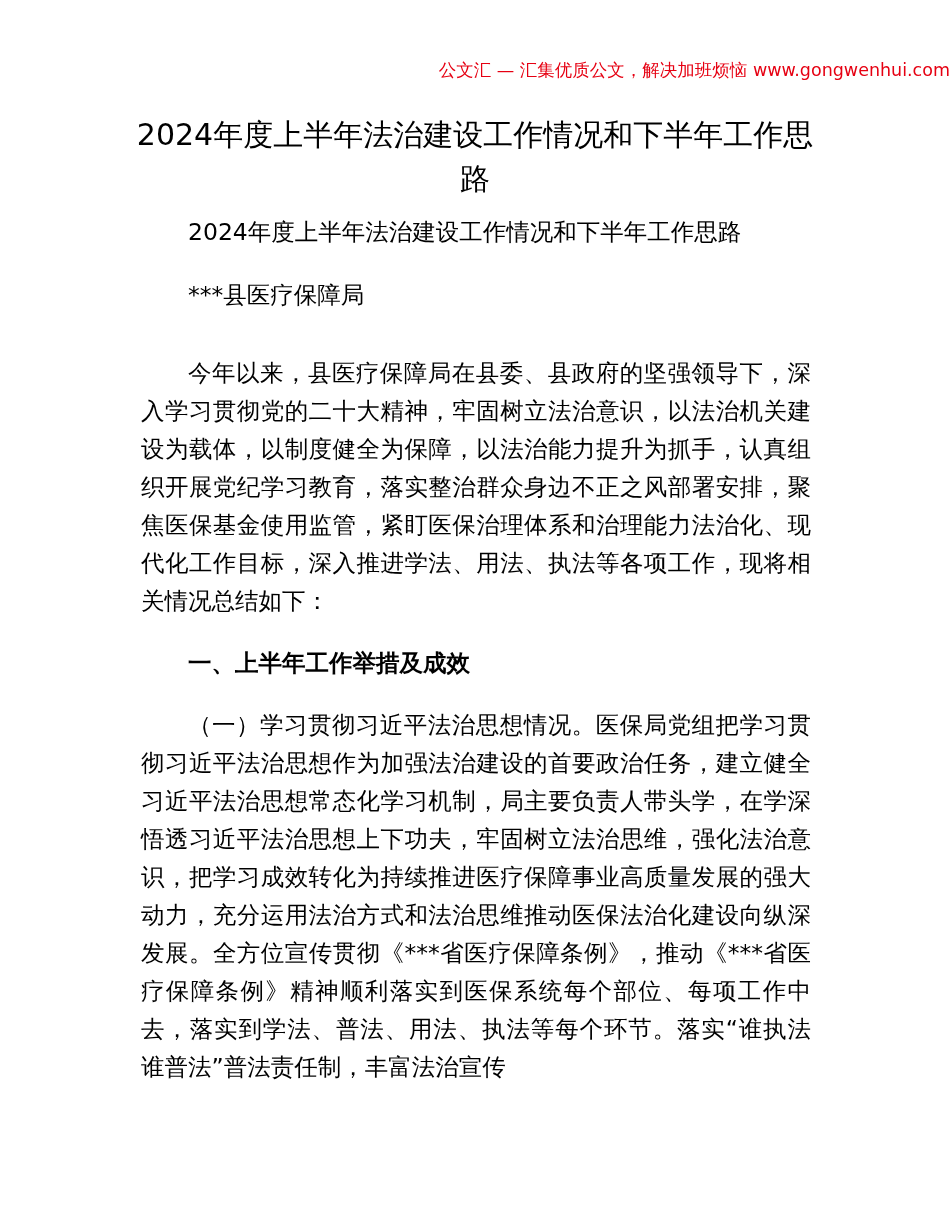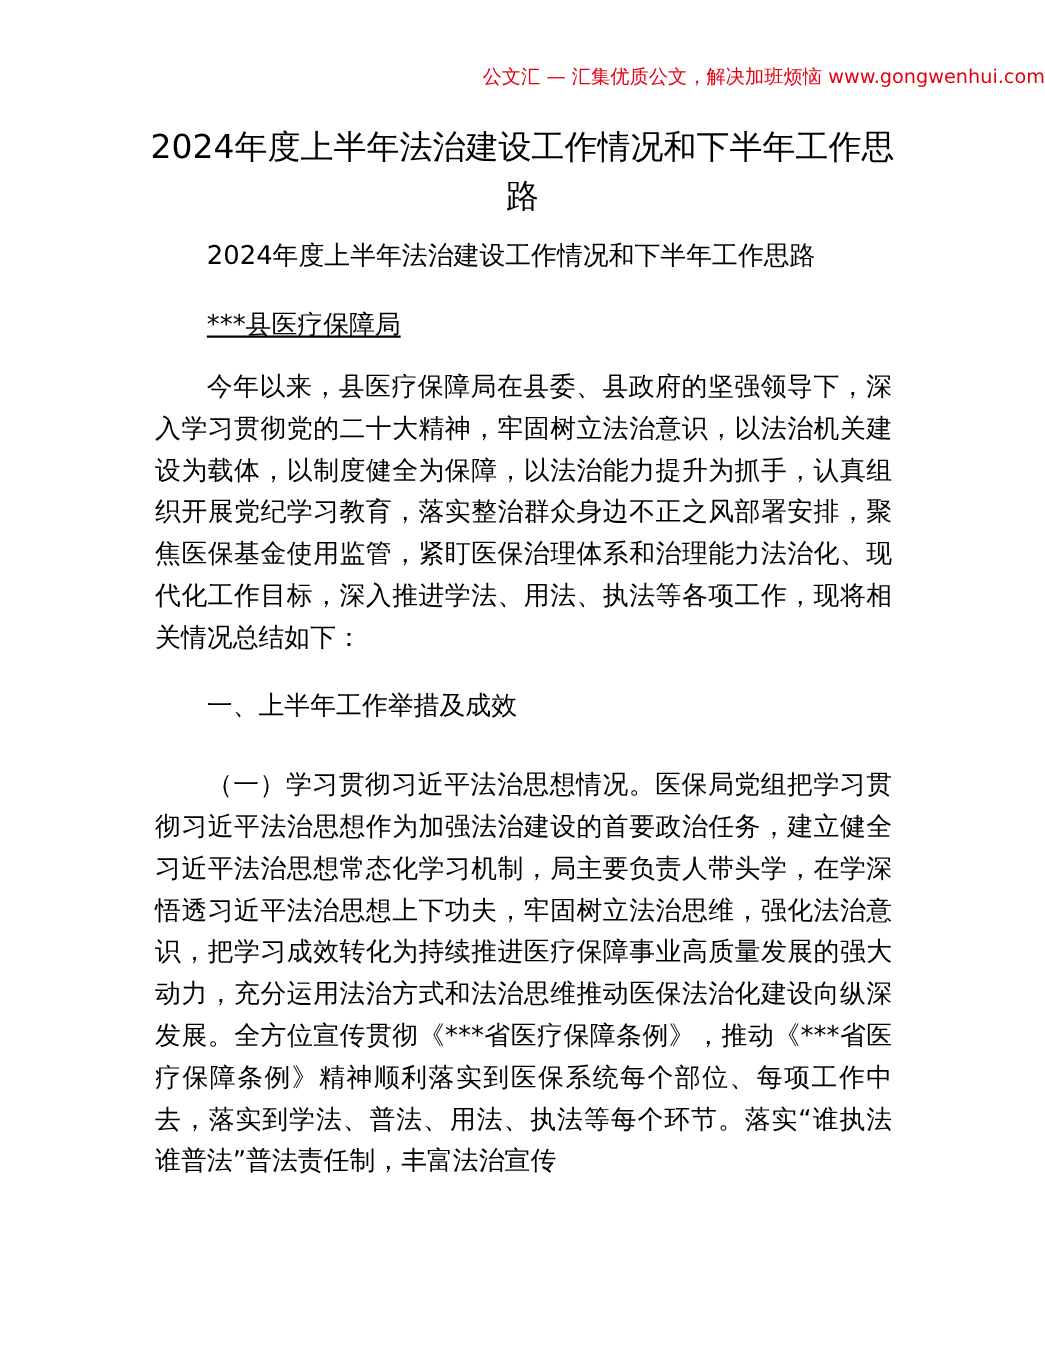--- a/index.html
+++ b/index.html
@@ -48,28 +48,28 @@
     .page-body p {
       margin: 0 0 0 0;
       text-indent: 2em;
       text-align: justify;
       word-break: break-all;
     }
     .page-body p.subtitle {
       margin-bottom: 25px;
     }
     .page-body p.author {
-      margin-bottom: 18px;
-      text-decoration: underline;
+      margin-bottom: 40px;
     }
     .page-body p.intro {
       margin-bottom: 24px;
     }
     .page-body p.section-heading {
-      margin-bottom: 34px;
+      margin-bottom: 24px;
+      font-weight: bold;
     }
   </style>
 </head>
 <body>
 
 <div class="header-banner">公文汇 — 汇集优质公文，解决加班烦恼 www.gongwenhui.com</div>
 
 <div class="doc-title">2024年度上半年法治建设工作情况和下半年工作思路</div>
 
 <div class="page-body">

